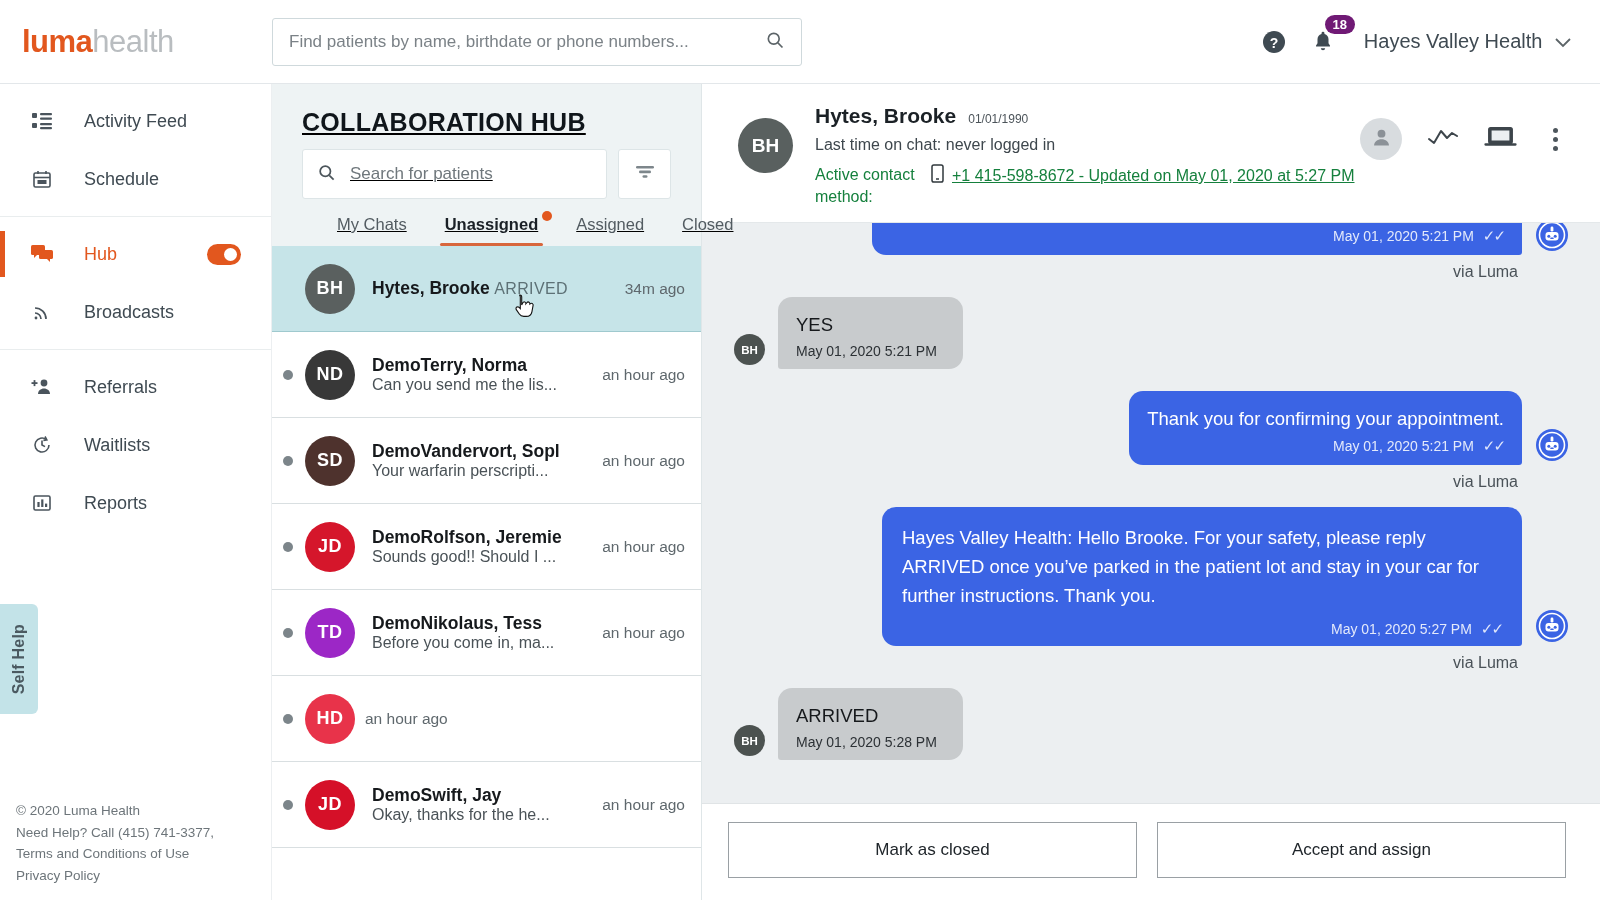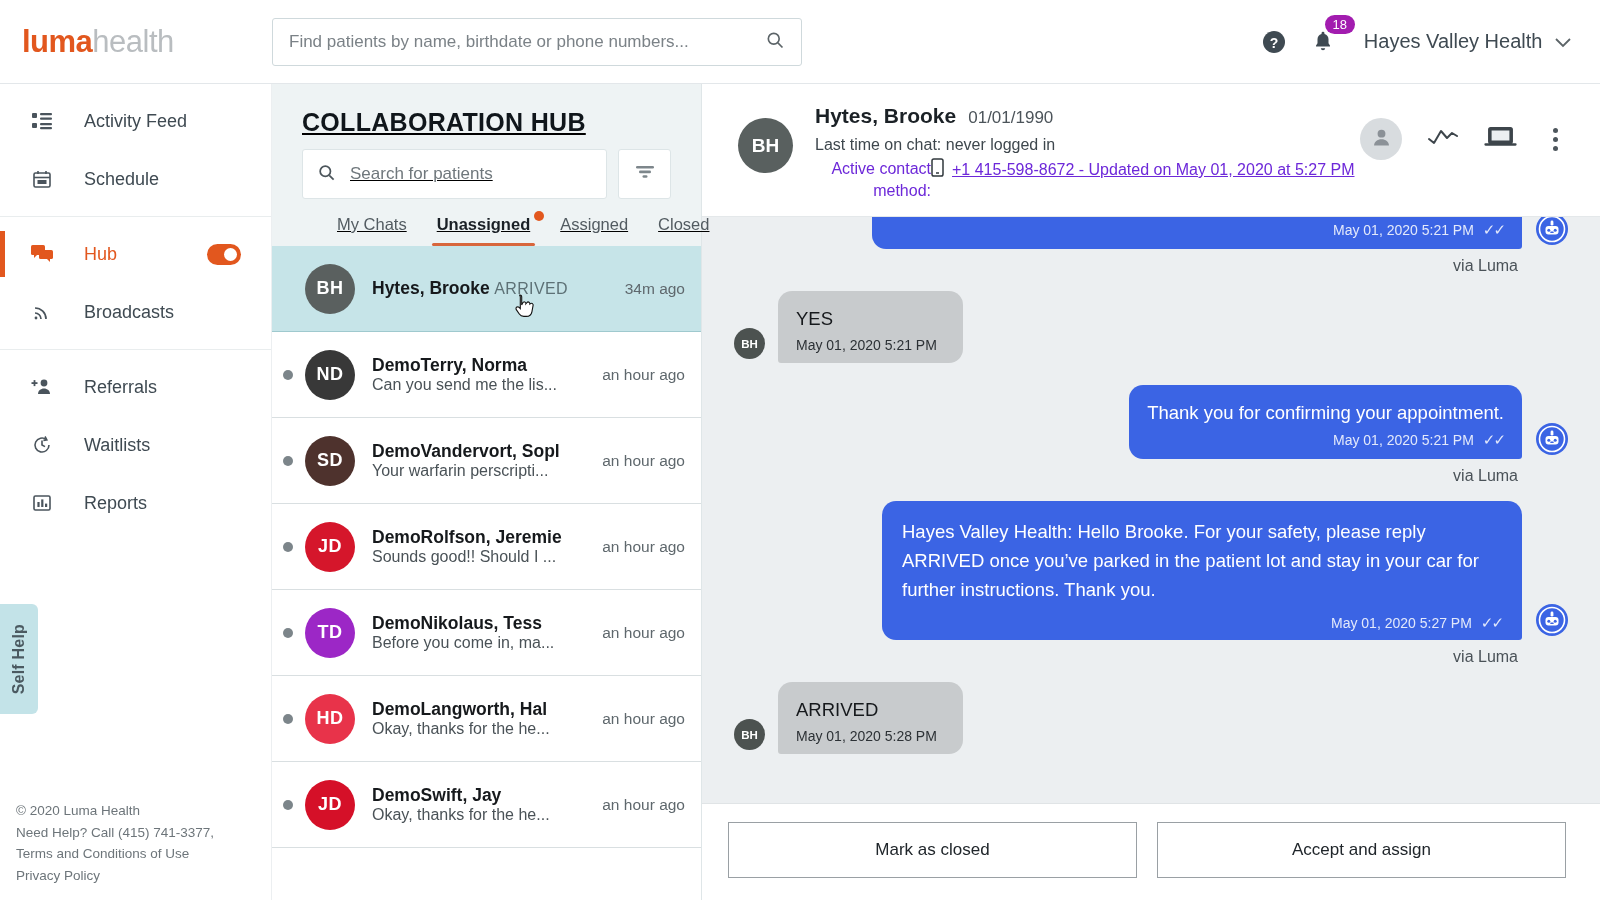--- a/index.html
+++ b/index.html
@@ -28,22 +28,22 @@
   .global-search .ph { font-size: 17px; color: #7b8287; flex: 1; }
   .global-search .mag { color: #5c6468; }
 
   .topbar-right {
     margin-left: auto; display: flex; align-items: center; gap: 26px; padding-right: 28px;
   }
   .help-icon { width: 24px; height: 24px; color: #3f4a52; }
   .bell-wrap { position: relative; width: 26px; height: 26px; }
   .bell-icon { width: 22px; height: 22px; color: #3f4a52; }
   .badge {
-    position: absolute; top: -14px; left: 13px; background: #a21caf; color: #fff;
-    font-size: 13px; font-weight: 400; border-radius: 11px; padding: 2px 7px;
+    position: absolute; top: -14px; left: 13px; background: #701a75; color: #fff;
+    font-size: 13px; font-weight: 700; border-radius: 11px; padding: 2px 7px;
     min-width: 30px; text-align: center; line-height: 15px;
   }
   .org { font-size: 20px; color: #3f4a52; }
   .chev { color: #5c6468; font-size: 15px; margin-left: 6px; }
 
   
   .body-row { flex: 1; display: flex; min-height: 0; position: relative; }
 
   
   .leftnav {
@@ -99,21 +99,21 @@
     flex: 1; height: 50px; background: #fff; border: 1px solid #dde5e7; border-radius: 3px;
     display: flex; align-items: center; padding: 0 14px;
   }
   .hub-search .mag { color: #4c555b; margin-right: 14px; }
   .hub-search .ph { font-size: 17px; color: #6f777c; }
   .filter-btn {
     width: 53px; height: 50px; background: #fff; border: 1px solid #dde5e7; border-radius: 3px;
     display: flex; align-items: center; justify-content: center; cursor: pointer;
   }
 
-  .tabs { display: flex; align-items: flex-end; gap: 4px; padding: 16px 0 0 22px; }
+  .tabs { display: flex; align-items: flex-end; gap: 12px; padding: 16px 0 0 22px; }
   .tab {
     position: relative; padding: 0 13px 12px 13px; font-size: 16.5px; color: #525b61; cursor: pointer;
     white-space: nowrap;
   }
   .tab.active { font-weight: 700; color: #1a2026; }
   .tab.active::after {
     content:""; position: absolute; left: 8px; right: 8px; bottom: 0; height: 3.5px;
     background: #d8663c; border-radius: 2px;
   }
   .tab .dot {
@@ -152,23 +152,23 @@
     border-bottom: 1px solid #e4e8ea; flex: 0 0 auto;
   }
   .ch-avatar {
     width: 55px; height: 55px; border-radius: 50%; background: #59605f; color: #fff;
     display: flex; align-items: center; justify-content: center; font-size: 19px; font-weight: 600;
     margin-top: 14px; flex: 0 0 55px;
   }
   .ch-info { margin-left: 22px; flex: 1; min-width: 0; }
   .ch-line1 { display: flex; align-items: baseline; }
   .ch-name { font-size: 21px; font-weight: 700; color: #1b2126; }
-  .ch-dob { font-size: 17px; color: #4c545a; margin-left: 12px; }
+  .ch-dob { font-size: 12px; color: #4c545a; margin-left: 12px; }
   .ch-last { font-size: 16px; color: #3e474d; margin-top: 8px; }
-  .ch-contact { display: flex; margin-top: 4px; font-size: 16px; color: #6d28d9; text-align: right; }
+  .ch-contact { display: flex; margin-top: 10px; font-size: 16px; color: #15803d; }
   .ch-contact .lbl { width: 116px; flex: 0 0 116px; line-height: 22px; }
   .ch-contact .val { line-height: 22px; text-decoration: underline; }
   .phone-ic { display: inline-block; vertical-align: -2px; margin-right: 8px; }
   .ch-actions { display: flex; align-items: center; gap: 26px; margin-top: 14px; padding-right: 6px; }
   .round-btn {
     width: 42px; height: 42px; border-radius: 50%; background: #d8dcdf;
     display: flex; align-items: center; justify-content: center; cursor: pointer;
   }
   .act-ic { cursor: pointer; color: #40484e; display: flex; align-items: center; }
   .kebab { display: flex; flex-direction: column; gap: 4px; cursor: pointer; padding: 4px 10px; }
@@ -452,24 +452,20 @@
           <span class="chat-text">
             <span class="chat-name">DemoNikolaus, Tess</span>
             <span class="chat-prev">Before you come in, ma...</span>
           </span>
           <span class="chat-time">an hour ago</span>
         </div>
 
         <div class="chat-item">
           <span class="unread-dot"></span>
           <span class="avatar" style="background:#e8334a">HD</span>
-          <span class="chat-text">
-            <span class="chat-name">DemoLangworth, Hal</span>
-            <span class="chat-prev">Okay, thanks for the he...</span>
-          </span>
           <span class="chat-time">an hour ago</span>
         </div>
 
         <div class="chat-item">
           <span class="unread-dot"></span>
           <span class="avatar" style="background:#d51028">JD</span>
           <span class="chat-text">
             <span class="chat-name">DemoSwift, Jay</span>
             <span class="chat-prev">Okay, thanks for the he...</span>
           </span>

